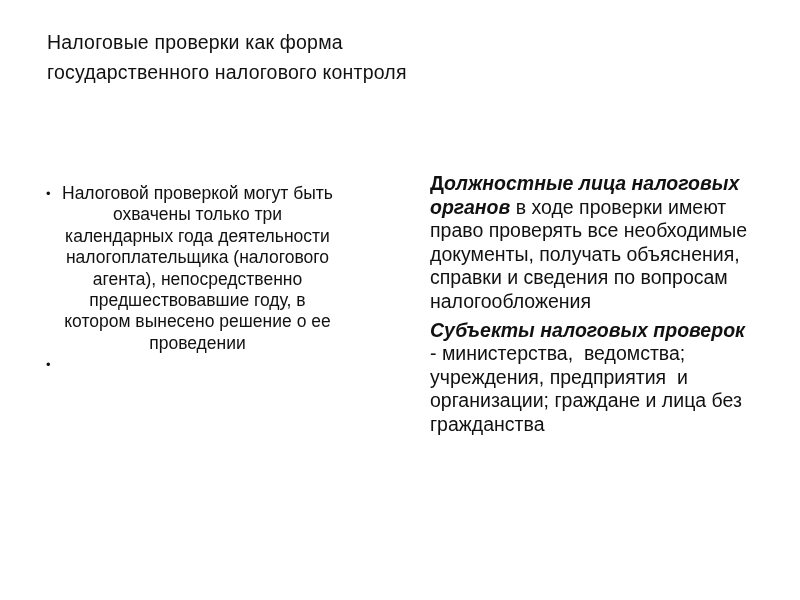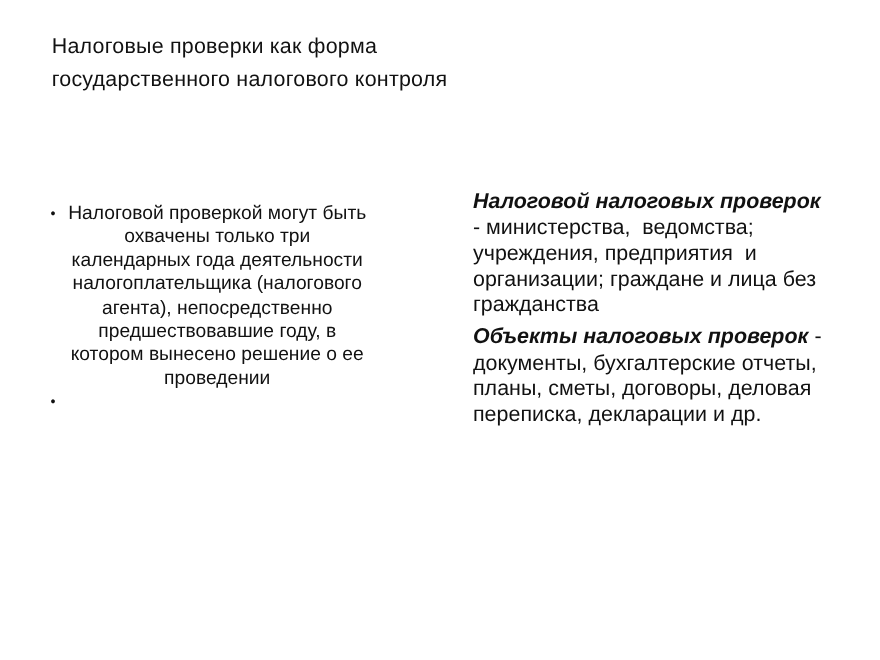--- a/index.html
+++ b/index.html
@@ -94,24 +94,26 @@
 предшествовавшие году, в
 котором вынесено решение о ее
 проведении</span>
       </li>
     <li class="bullet-item">
         <span class="bullet-marker">•</span>
       </li>
   </ul>
 
   <div class="right-col">
-    <p><b class="para-lead"><i>Налоговой налоговых проверок</i></b><span>
+    <p><b class="para-lead"><span class="lead-upright">Д</span><i>олжностные лица налоговых
+органов</i></b><span> в ходе проверки имеют
+право проверять все необходимые
+документы, получать объяснения,
+справки и сведения по вопросам
+налогообложения</span></p>
+    <p><b class="para-lead"><i>Субъекты налоговых проверок</i></b><span>
 - министерства,  ведомства;
 учреждения, предприятия  и
 организации; граждане и лица без
 гражданства</span></p>
-    <p><b class="para-lead"><i>Объекты налоговых проверок</i></b><span> -
-документы, бухгалтерские отчеты,
-планы, сметы, договоры, деловая
-переписка, декларации и др.</span></p>
   </div>
 
 </div>
 
 </body></html>

